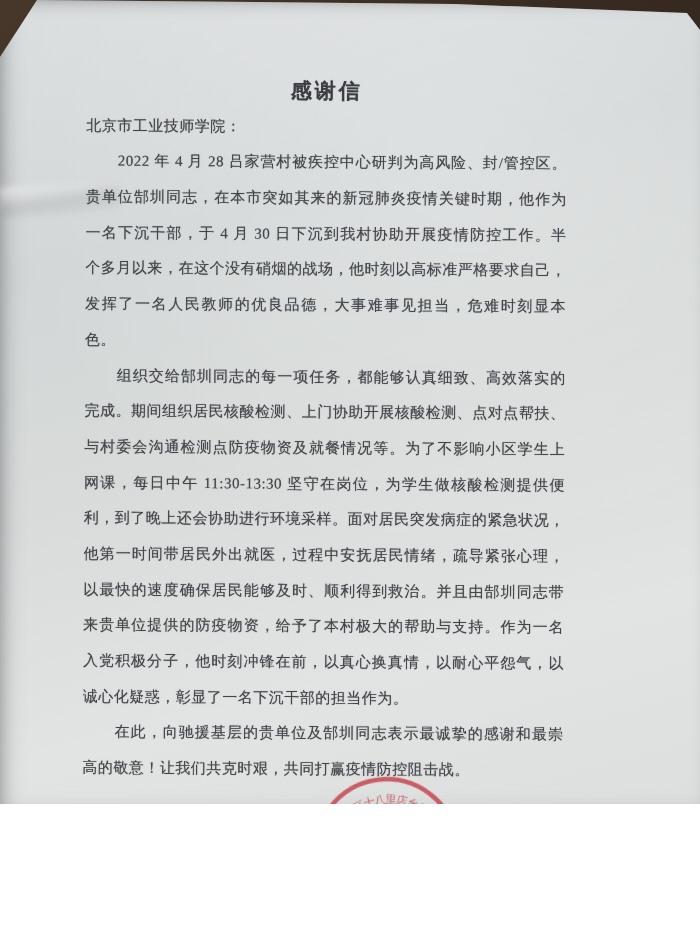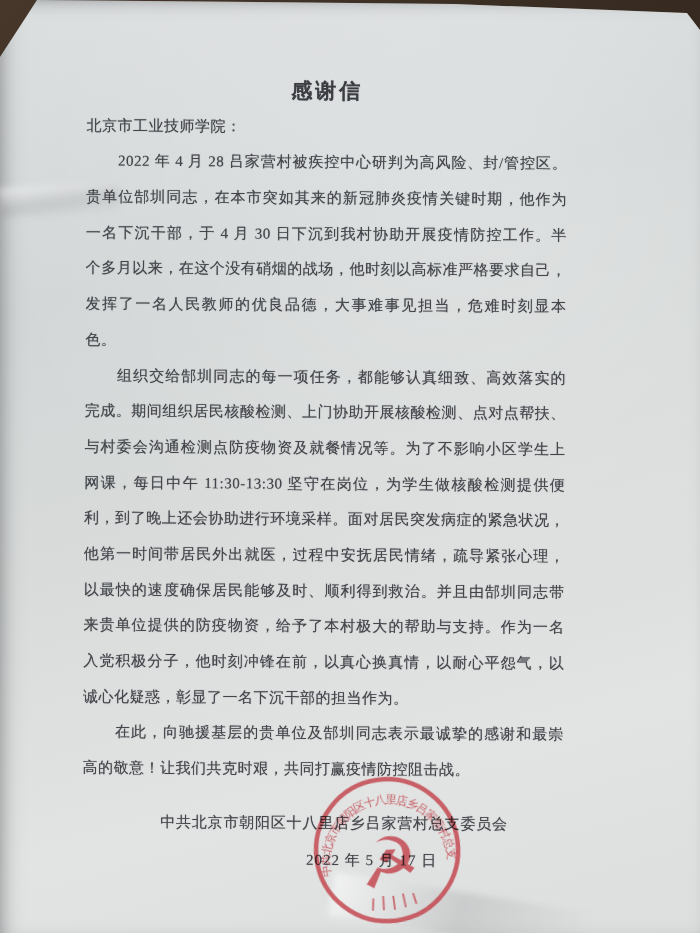--- a/index.html
+++ b/index.html
@@ -1,18 +1,18 @@
 <!DOCTYPE html>
 <html><head>
 <meta charset="utf-8">
 <style>
   html,body{margin:0;padding:0;}
   body{width:700px;height:933px;font-family:"Liberation Serif","DejaVu Serif",serif;}
 
-  .photo{position:relative;width:700px;height:933px;background:linear-gradient(135deg,#46372a 0%,#32271e 55%,#3c2f23 100%);overflow:hidden;}
+  .photo{position:relative;width:700px;height:804px;background:linear-gradient(135deg,#46372a 0%,#32271e 55%,#3c2f23 100%);overflow:hidden;}
 
   .paper{
     position:absolute;inset:0;
     clip-path:polygon(37px 0,455px 4px,687px 13px,700px 30px,700px 933px,0 933px,0 57px);
     background:
       radial-gradient(120% 90% at 65% 20%, rgba(255,255,255,0.25) 0%, rgba(255,255,255,0) 55%),
       linear-gradient(165deg,#dcdfe0 0%,#d2d6d6 28%,#d8dbda 52%,#e2e4e3 78%,#dddfde 100%);
     box-shadow:inset 14px 0 22px -14px rgba(70,70,75,.55), inset 0 10px 18px -12px rgba(60,60,65,.5);
   }
   

